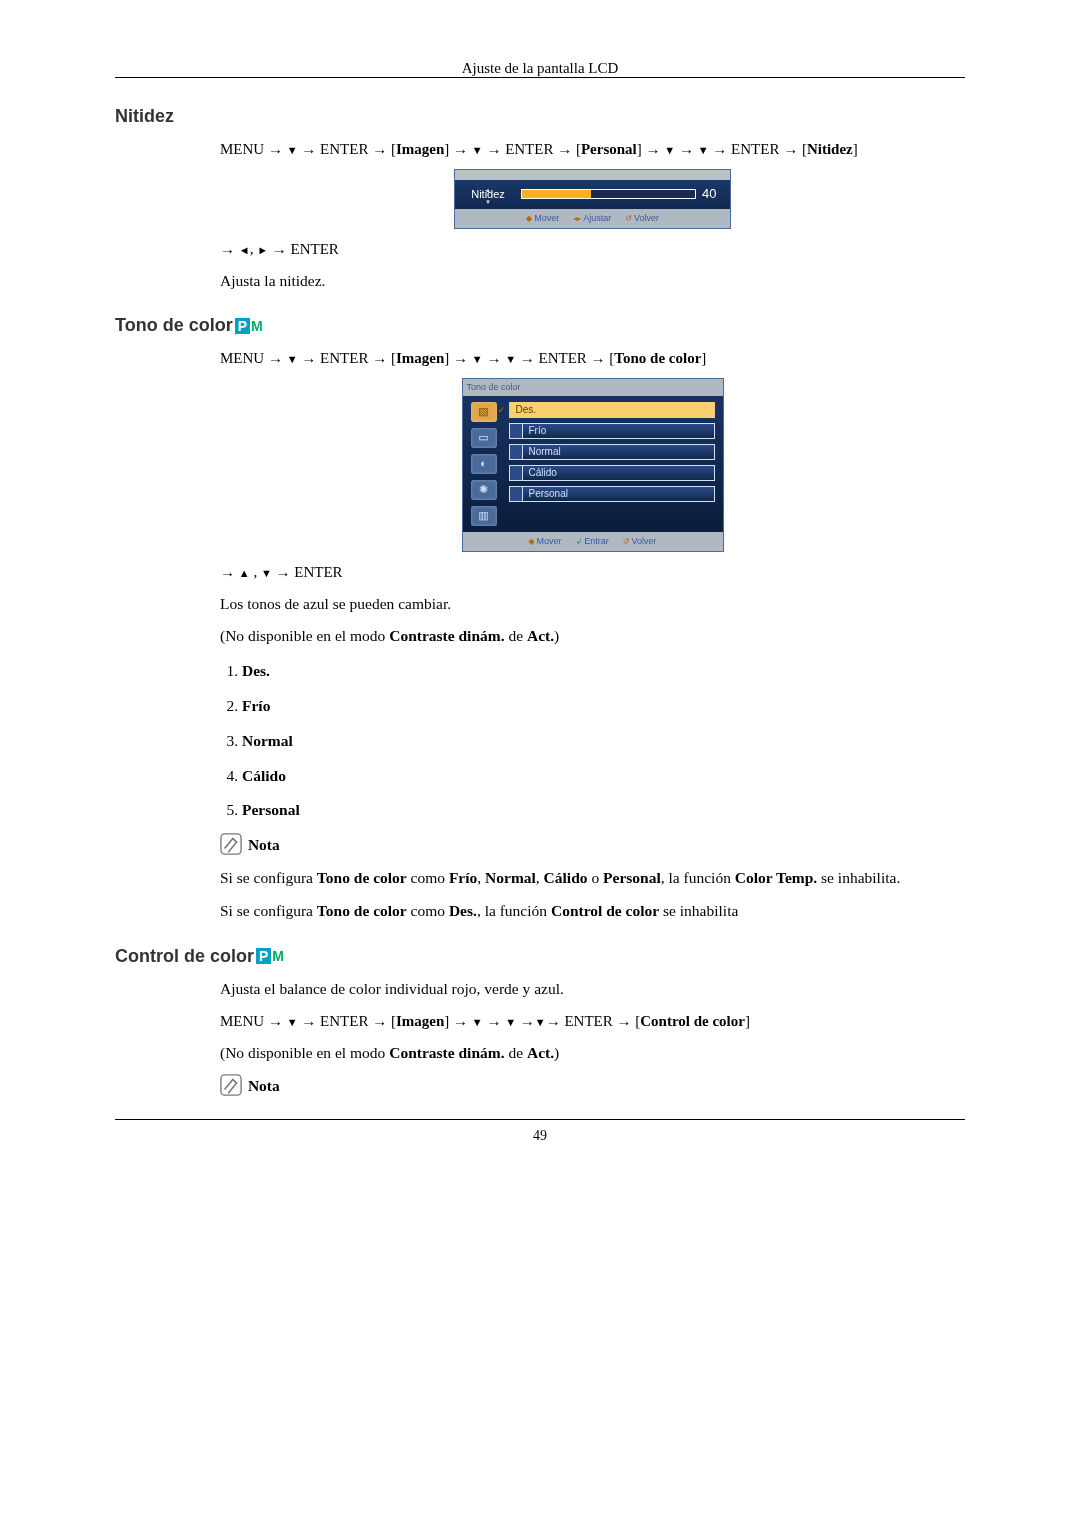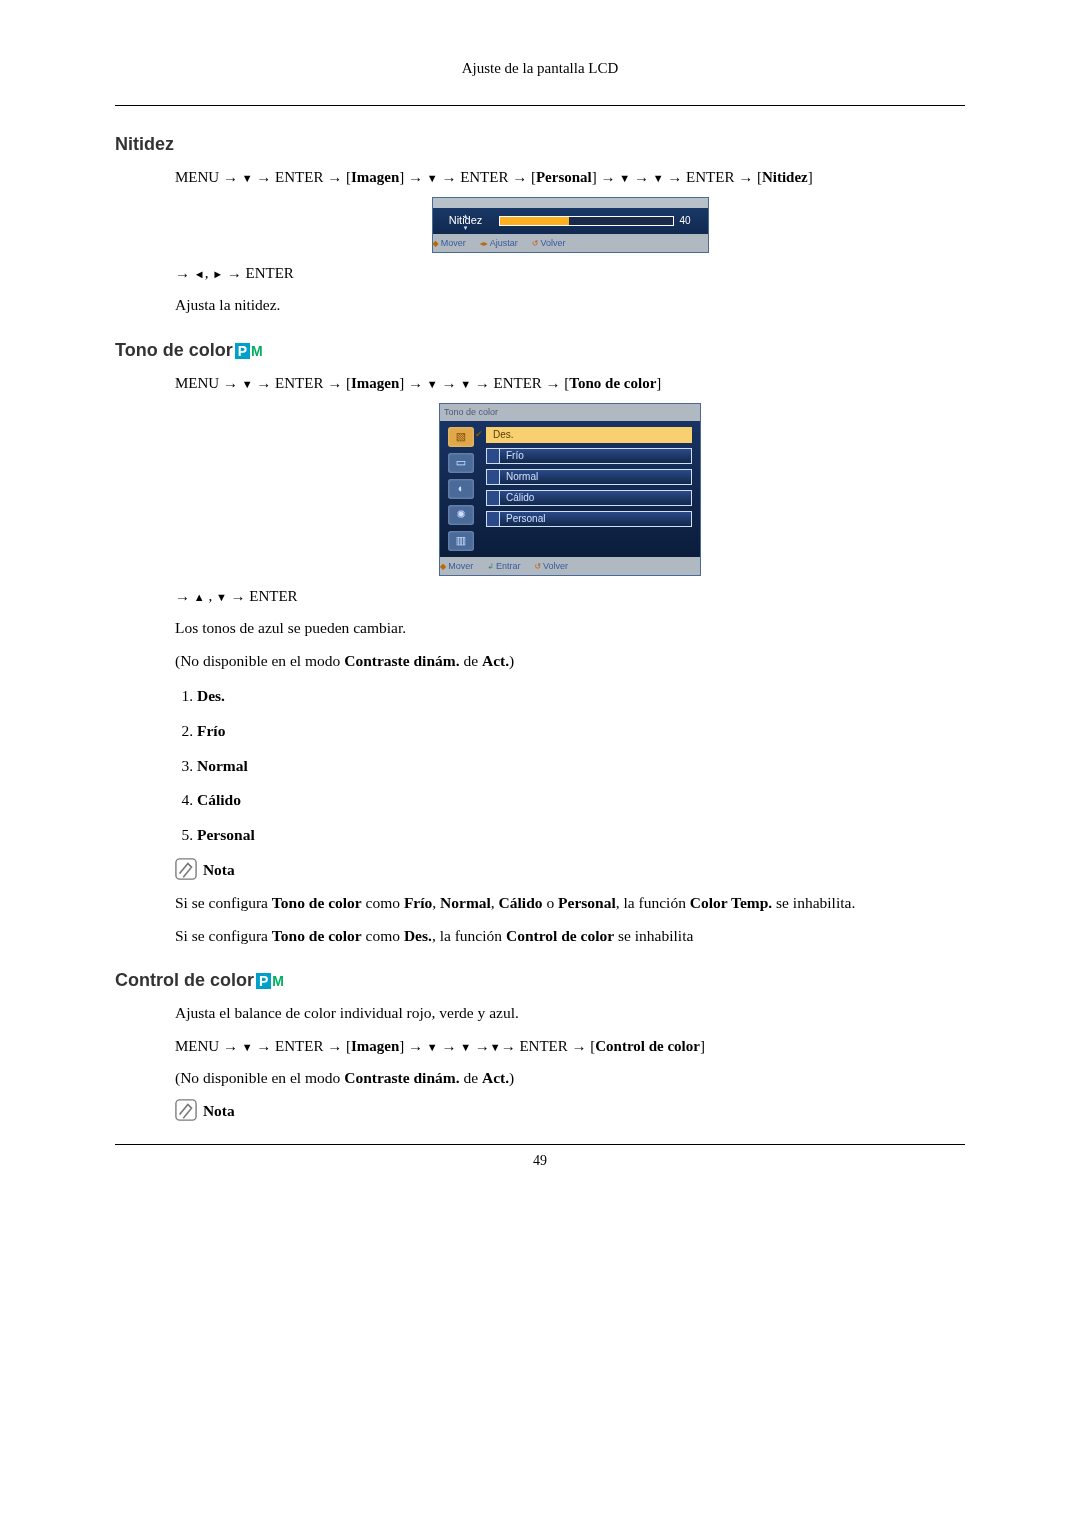--- a/index.html
+++ b/index.html
@@ -14,21 +14,21 @@
     width: 1080px;
     min-height: 1527px;
     margin: 0 auto;
     padding: 60px 115px 40px 115px;
     box-sizing: border-box;
     position: relative;
   }
   .header-title {
     text-align: center;
     font-size: 15px;
-    margin-bottom: 28px;
+    margin-bottom: 0;
   }
   .hr-top {
     border: none;
     border-top: 1px solid #000;
     margin: 0 0 28px 0;
   }
   .hr-bottom {
     border: none;
     border-top: 1px solid #000;
     margin: 20px 0 8px 0;
@@ -37,21 +37,21 @@
     font-family: Arial, Helvetica, sans-serif;
     font-weight: bold;
     font-size: 18px;
     color: #333;
     margin: 22px 0 10px 0;
     display: flex;
     align-items: center;
     gap: 2px;
   }
   .content {
-    margin-left: 60px;
+    margin-left: 105px;
     font-size: 15.5px;
     line-height: 1.6;
   }
   .content p {
     margin: 8px 0;
   }
   .tri-down::before { content: "▼"; font-size: 11px; }
   .tri-up::before { content: "▲"; font-size: 11px; }
   .tri-left::before { content: "◄"; font-size: 11px; }
   .tri-right::before { content: "►"; font-size: 11px; }
@@ -89,28 +89,29 @@
     position: relative;
     margin: 0 6px;
   }
   .osd-sharp .bar-fill {
     position: absolute;
     left: 0; top: 0; bottom: 0;
     background: #ffb020;
   }
   .osd-sharp .value {
     color: #fff;
-    font-size: 10px;
+    font-size: 13px;
     width: 22px;
   }
   .osd-nav {
     background: #b0b8c2;
     color: #e8f0ff;
     font-size: 9px;
     display: flex;
+    justify-content: center;
     gap: 14px;
     padding: 2px 0;
   }
   .osd-nav span { color: #3a5a9a; }
   .osd-nav .glyph { color: #b86a00; font-size: 8px; margin-right: 2px;}
   .osd-nav .glyph2 { color: #3a8a5a; font-size: 8px; margin-right: 2px;}
   .osd-nav .glyph3 { color: #b8601a; font-size: 8px; margin-right: 2px;}
 
   .osd-tone {
     width: 260px;

